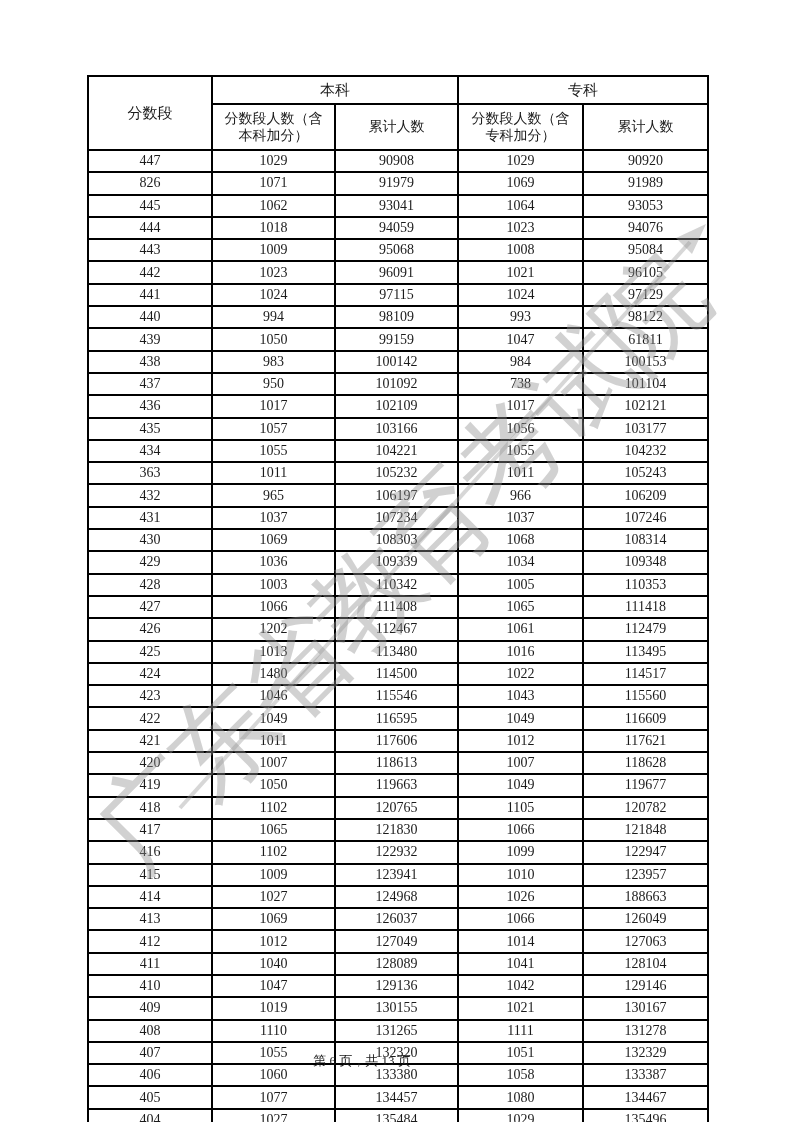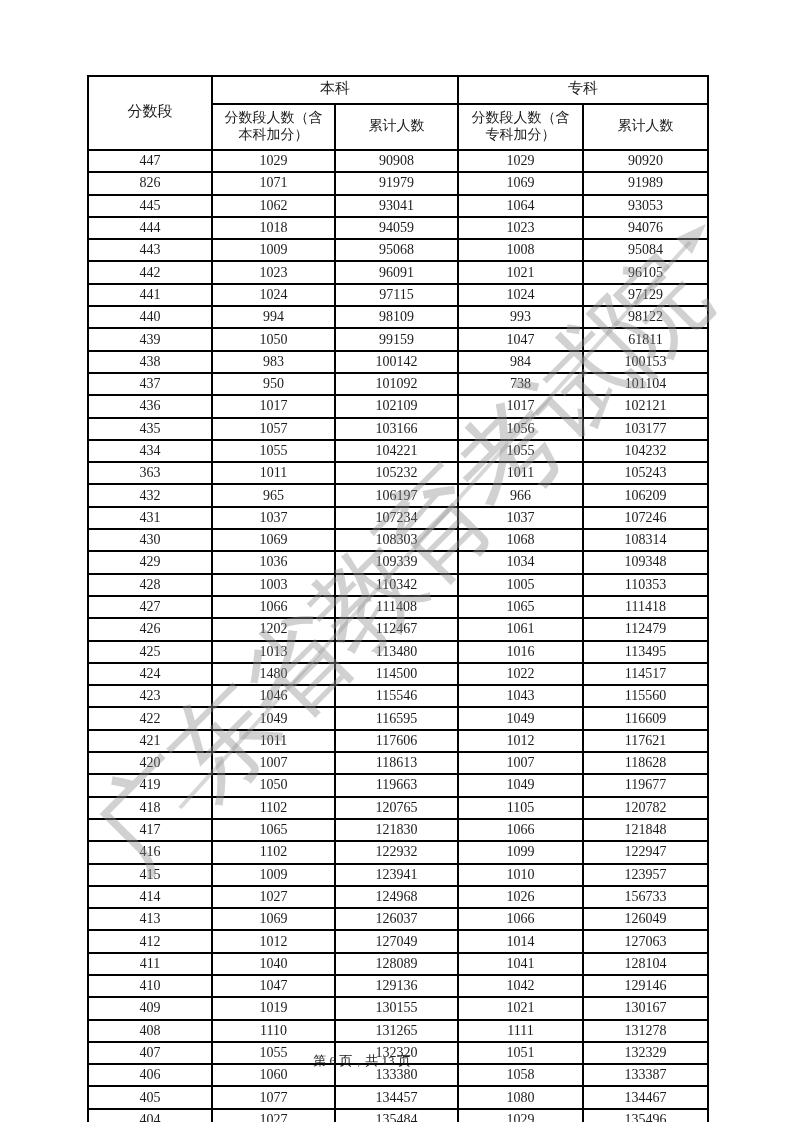--- a/index.html
+++ b/index.html
@@ -21,21 +21,21 @@
     width: 620px;
   }
   table.score-table th, table.score-table td {
     border: 2px solid #000000;
     text-align: center;
     vertical-align: middle;
     padding: 0;
     overflow: hidden;
   }
   table.score-table th {
-    font-family: Liberation Mono, monospace;
+    font-family: Liberation Sans, sans-serif;
     font-weight: normal;
     font-size: 15px;
     white-space: pre-line;
     line-height: 1.25;
   }
   tr.header-row-1 { height: 28px; }
   tr.header-row-2 { height: 46px; }
   tr.header-row-2 th { font-size: 14px; }
   table.score-table td {
     height: 20.3px;
@@ -334,21 +334,21 @@
           <td>1009</td>
           <td>123941</td>
           <td>1010</td>
           <td>123957</td>
         </tr>
         <tr>
           <td>414</td>
           <td>1027</td>
           <td>124968</td>
           <td>1026</td>
-          <td>156733</td>
+          <td>188663</td>
         </tr>
         <tr>
           <td>413</td>
           <td>1069</td>
           <td>126037</td>
           <td>1066</td>
           <td>126049</td>
         </tr>
         <tr>
           <td>412</td>

